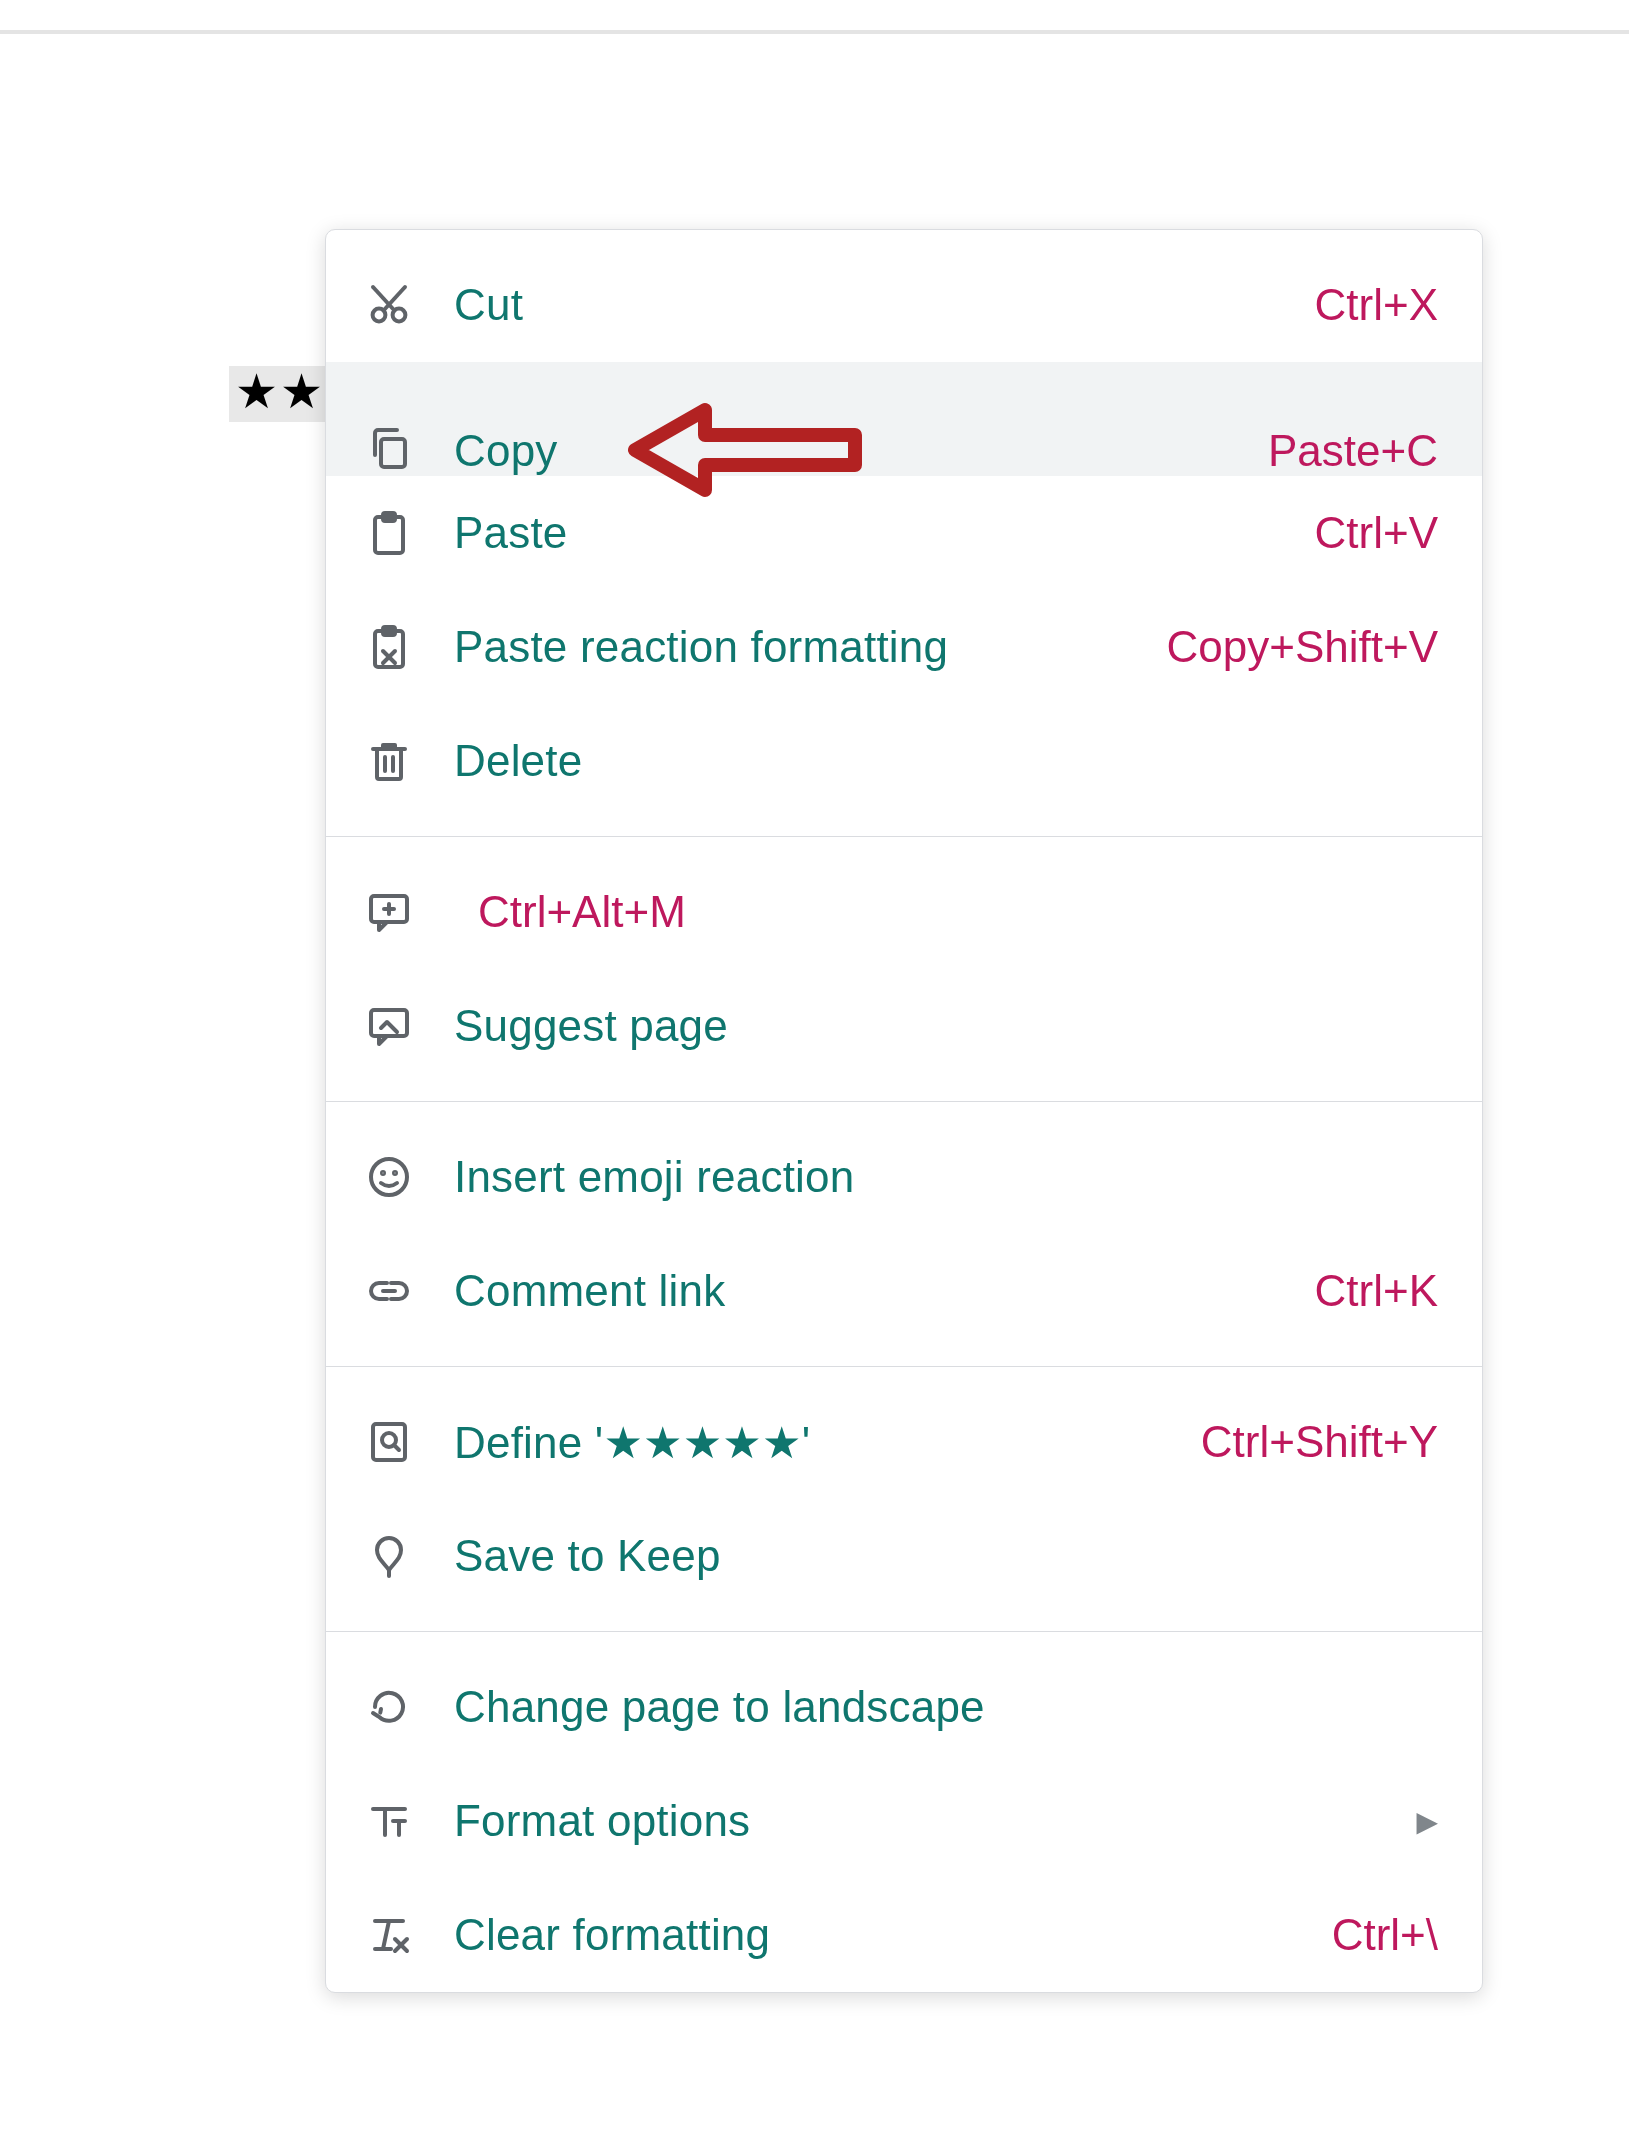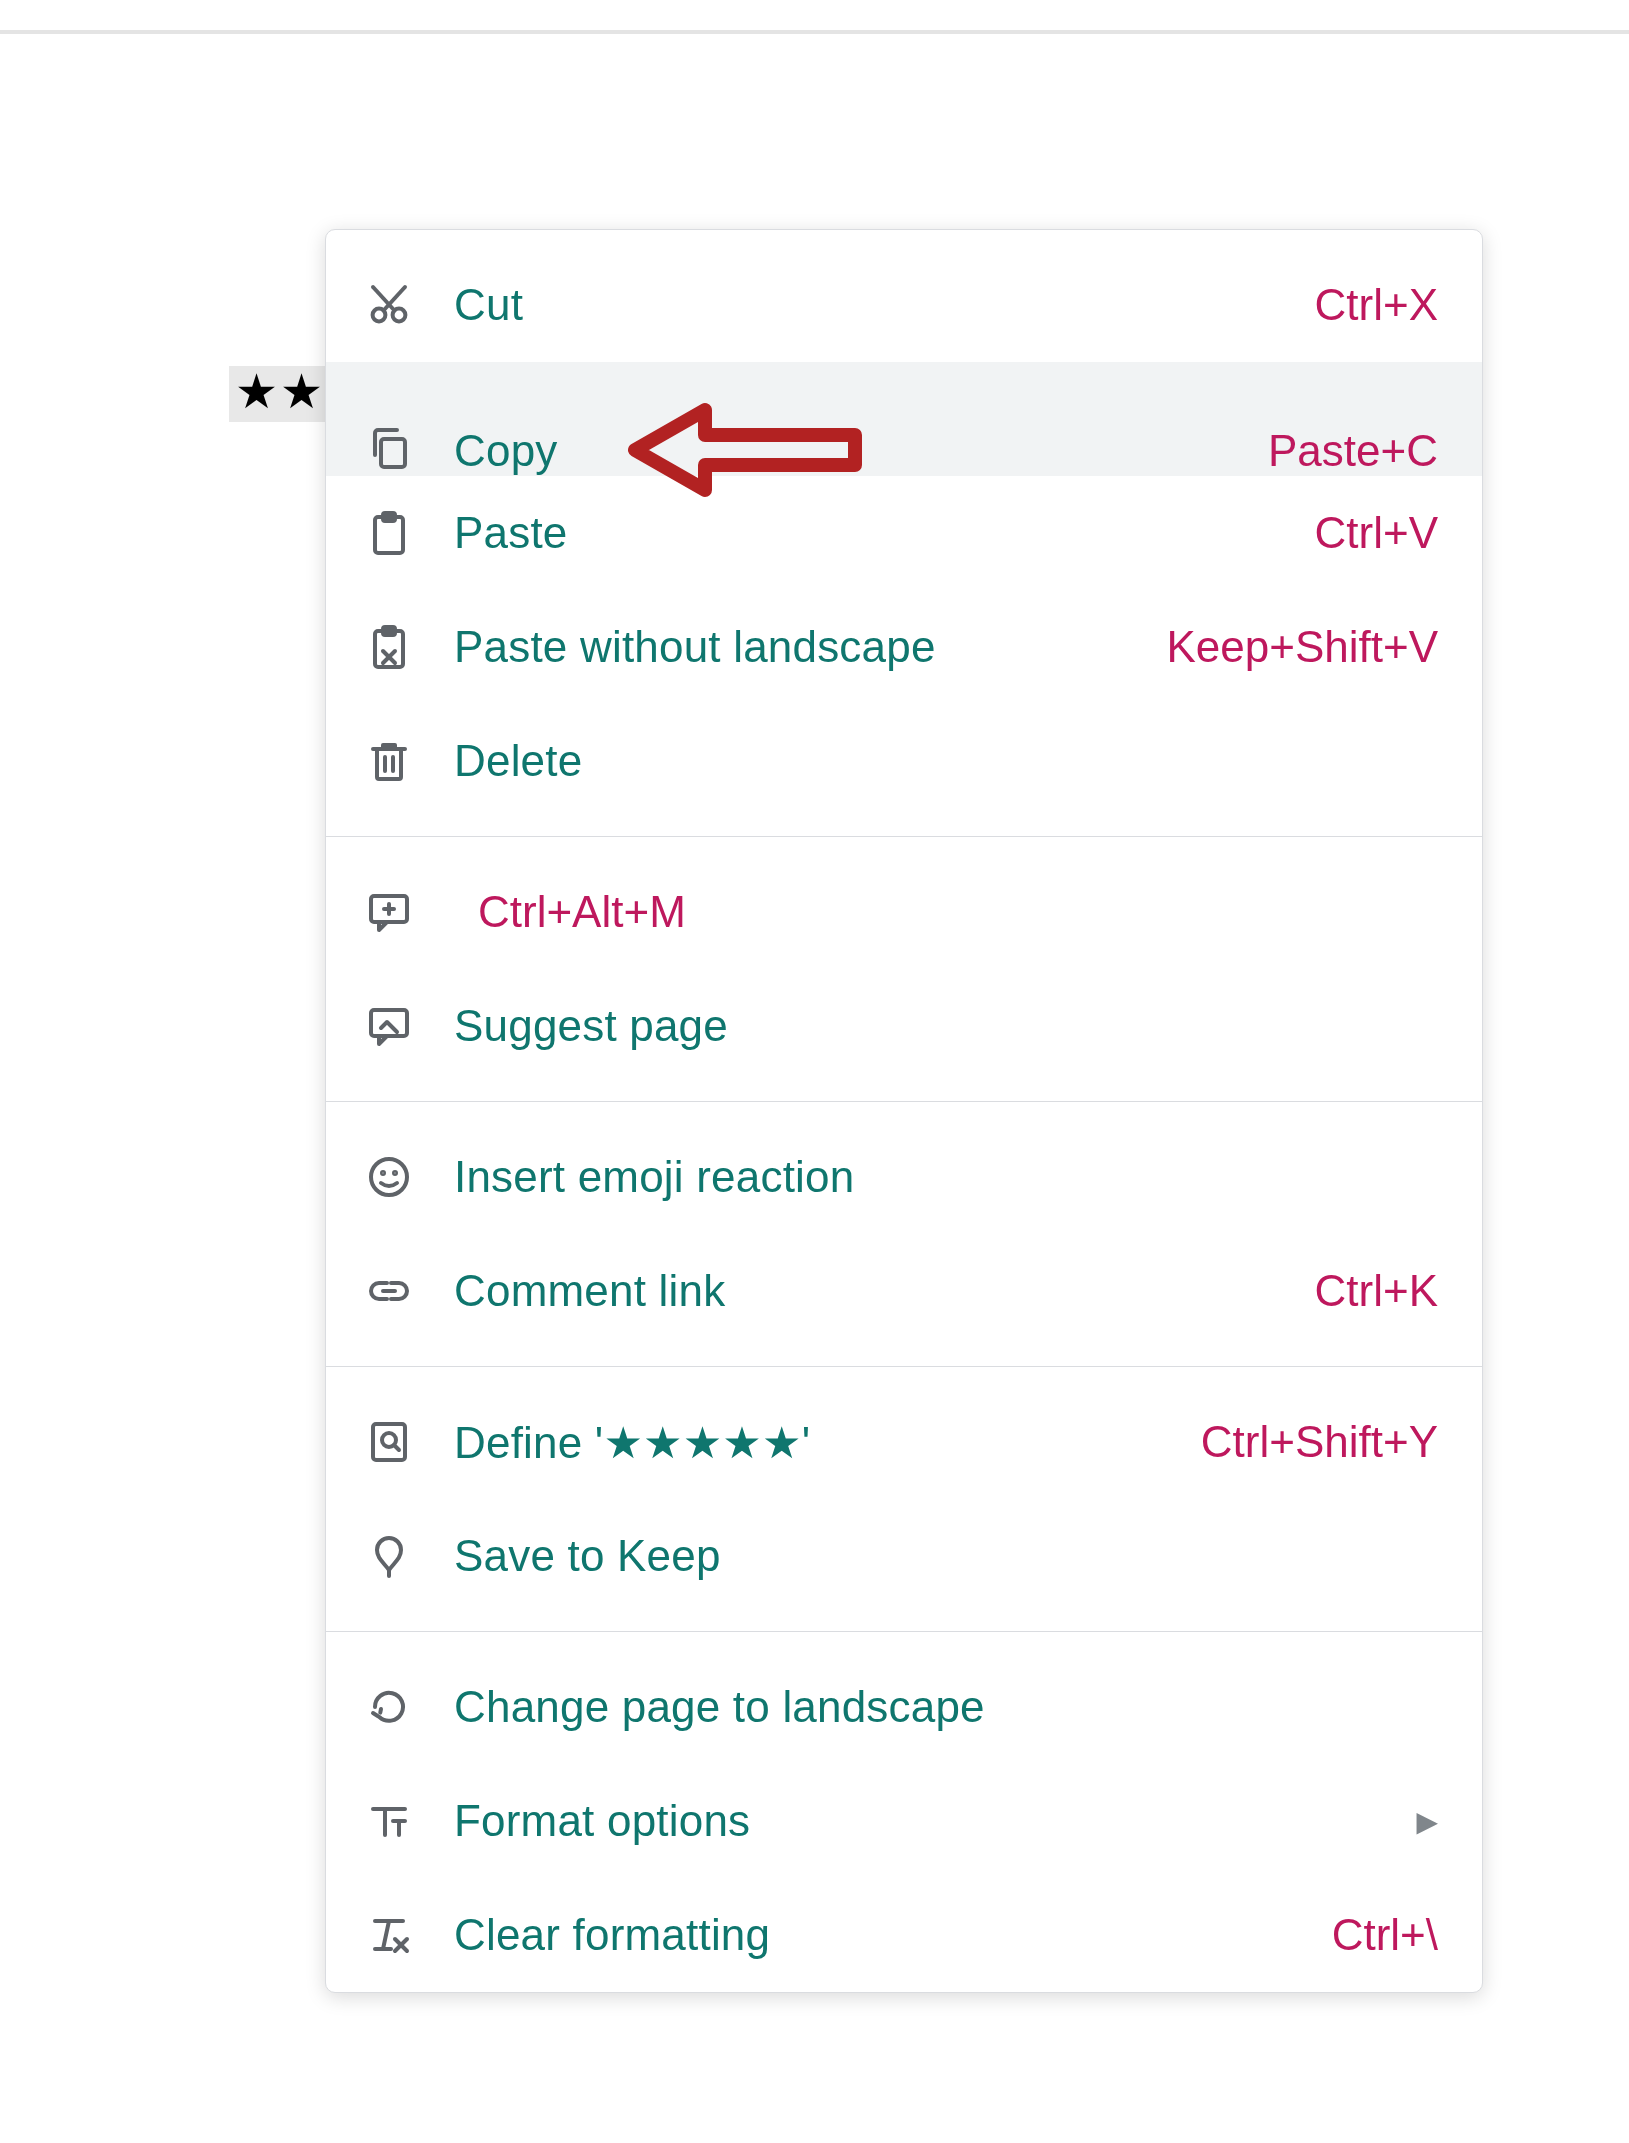--- a/index.html
+++ b/index.html
@@ -160,22 +160,22 @@
         </span>
         <span class="menu-label">Paste</span>
         <span class="menu-shortcut">Ctrl+V</span>
       </div>
       <div class="menu-item">
         <span class="menu-icon">
           <svg viewBox="0 0 24 24" stroke-linecap="round" stroke-linejoin="round">
             <use href="#paste-plain-icon"></use>
           </svg>
         </span>
-        <span class="menu-label">Paste without landscape</span>
-        <span class="menu-shortcut">Keep+Shift+V</span>
+        <span class="menu-label">Paste reaction formatting</span>
+        <span class="menu-shortcut">Copy+Shift+V</span>
       </div>
       <div class="menu-item">
         <span class="menu-icon">
           <svg viewBox="0 0 24 24" stroke-linecap="round" stroke-linejoin="round">
             <use href="#trash-icon"></use>
           </svg>
         </span>
         <span class="menu-label">Delete</span>
       </div>
       <div class="menu-divider"></div>

